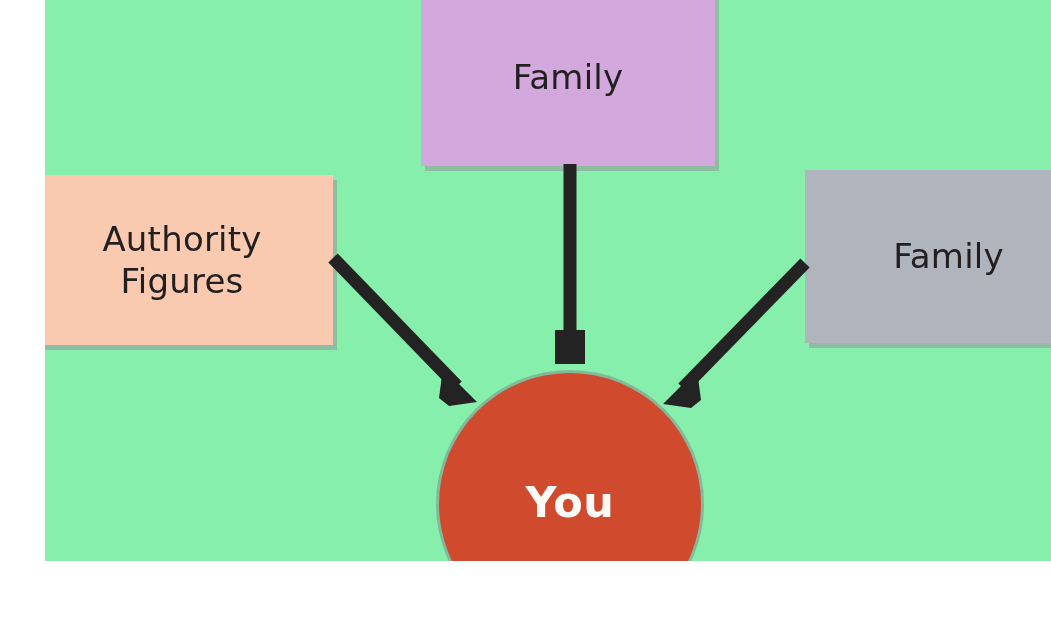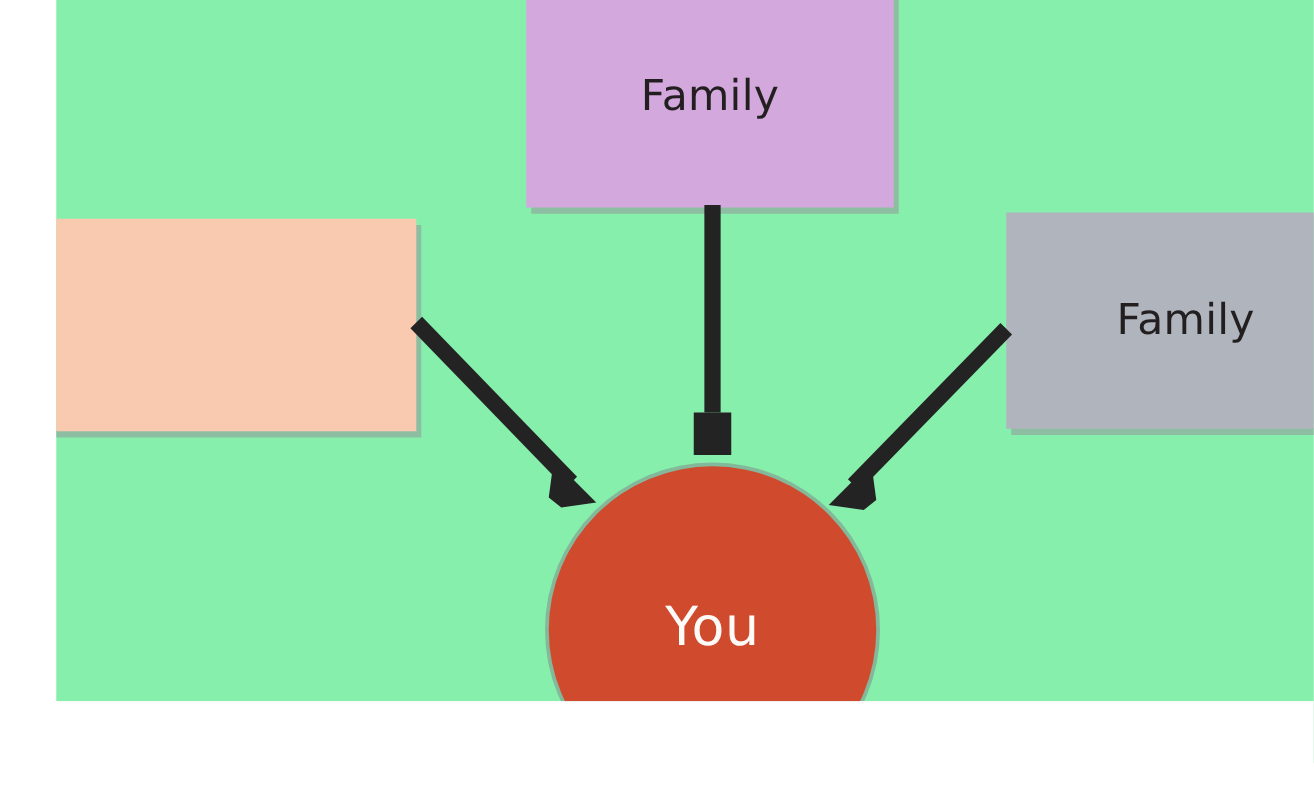--- a/index.html
+++ b/index.html
@@ -66,21 +66,21 @@
     background: #d04a2d;
     box-shadow: 0 0 0 3px rgba(130,130,135,0.5);
     display: flex;
     align-items: center;
     justify-content: center;
     z-index: 3;
   }
   #circle-you .node-label {
     color: #fdfbf8;
     font-size: 43px;
-    font-weight: 400;
+    font-weight: 700;
     letter-spacing: 0.5px;
     margin-top: -4px;
     text-align: center;
   }
 
   #arrow-layer {
     position: absolute;
     left: 0;
     top: 0;
     width: 1051px;
@@ -119,21 +119,22 @@
       <polygon class="arrow-head" points="652,370 618,404 646,408 656,400"></polygon>
     </g>
   </svg>
 
   <div class="node-box" id="box-family">
     <span class="node-label">Family</span>
   </div>
 
   <div class="node-box" id="box-authority">
     <span class="node-label">
-      <br>
+      <span>Authority</span><br>
+      <span>Figures</span>
     </span>
   </div>
 
   <div class="node-box" id="box-friends">
     <span class="node-label">Family</span>
   </div>
 
   <div id="circle-you">
     <span class="node-label">You</span>
   </div>

